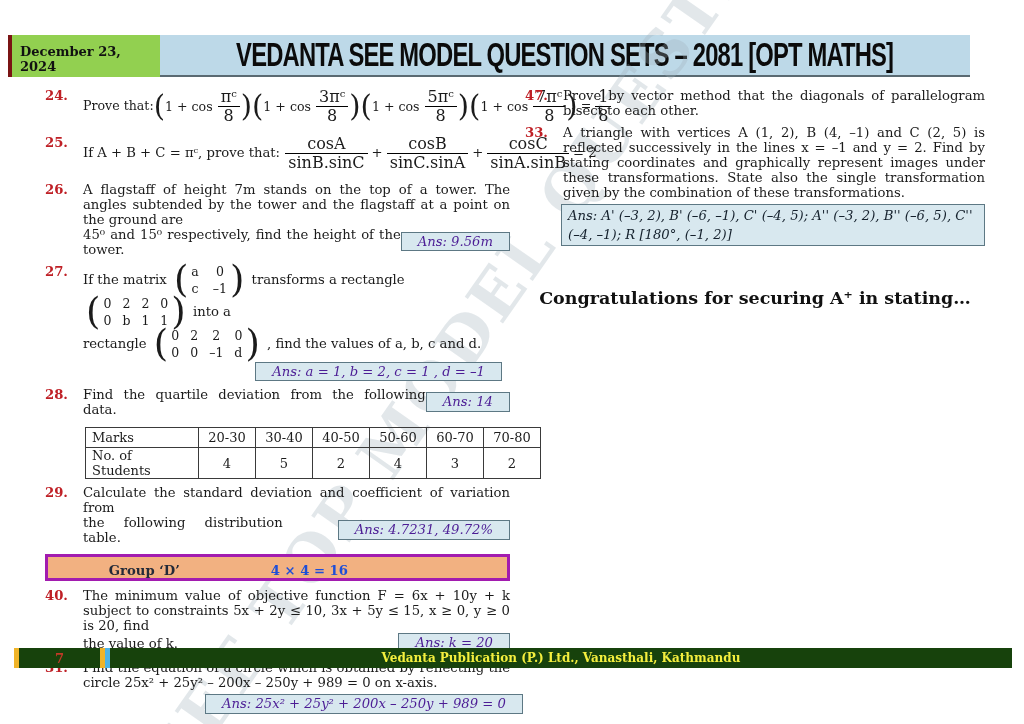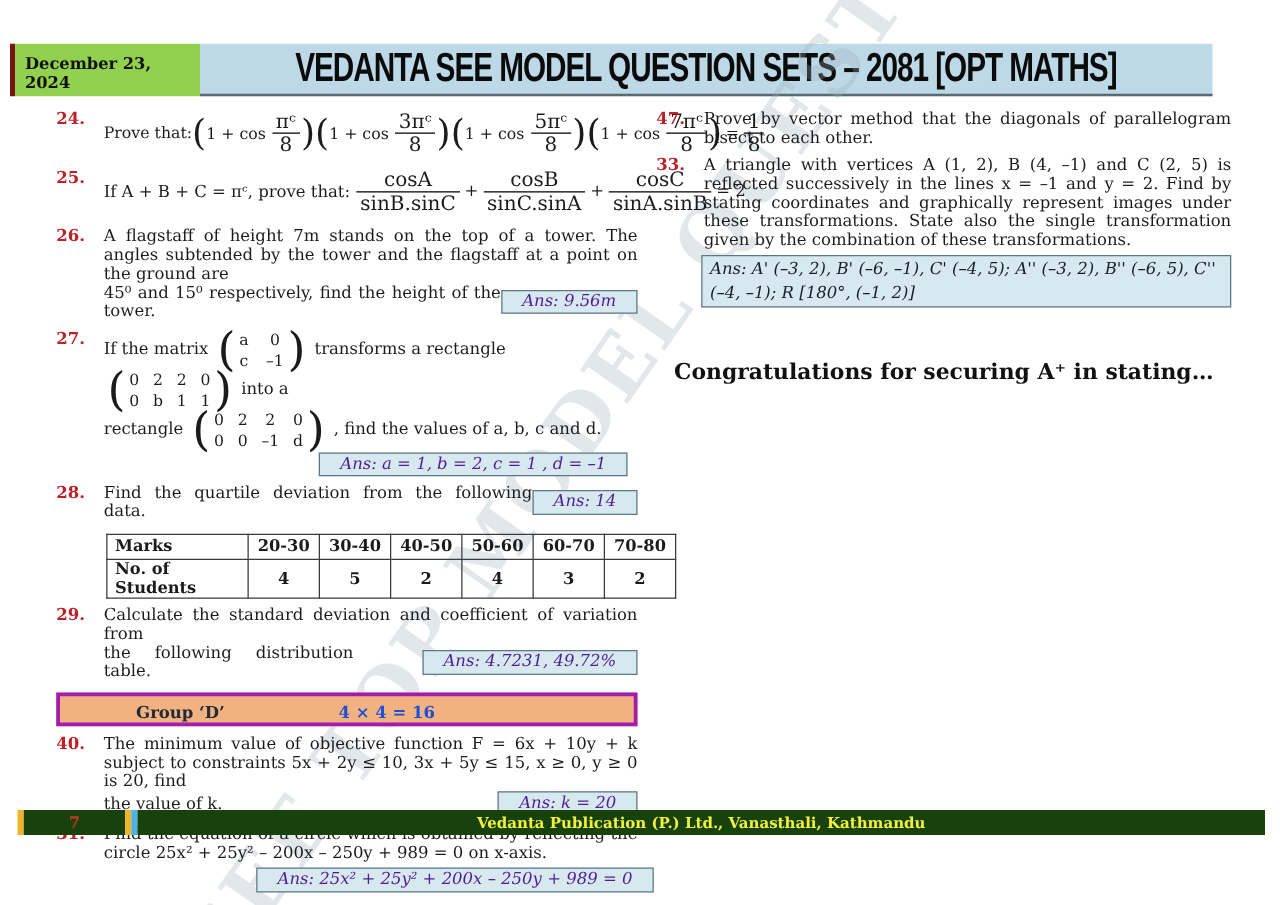--- a/index.html
+++ b/index.html
@@ -43,21 +43,21 @@
   .mgrid{display:grid;row-gap:2px;column-gap:14px;text-align:center;padding:0 3px;font-size:12.5px;}
   .mgrid.c2{grid-template-columns:auto auto;}
   .mgrid.c4{grid-template-columns:auto auto auto auto;column-gap:11px;}
   
   .ansbox{display:inline-block;background:#d8e8ef;border:1.5px solid #5d7884;padding:0 16px;
     font-style:italic;color:#4c1d95;white-space:nowrap;line-height:1.35;}
   .ansline{text-align:right;margin:2px 8px 6px 0;}
   .ansblock{background:#d8e8ef;border:1.5px solid #5d7884;padding:1px 6px;font-style:italic;color:#14202c;line-height:1.45;}
   
   table.dt{border-collapse:collapse;margin:3px 0 6px 40px;}
-  table.dt td{border:1px solid #3a3a3a;text-align:center;padding:0 6px;height:19px;font-size:13px;font-weight:bold;}
+  table.dt td{border:1px solid #3a3a3a;text-align:center;padding:0 6px;height:19px;font-size:13px;}
   table.dt td.lab{text-align:left;min-width:100px;}
   table.dt td.v{min-width:44px;}
   
   .groupbar{display:flex;background:#f2b181;border:3px solid #a21caf;height:21px;align-items:flex-end;margin:4px 0 7px 0;}
   .groupbar .g1{flex:0 0 42%;text-align:center;font-weight:bold;color:#232a38;}
   .groupbar .g2{flex:1;text-align:left;padding-left:30px;font-weight:bold;color:#1d4ed8;}
   
   .congrats{margin-top:42px;text-align:center;font-weight:bold;font-size:17.5px;color:#111;}
   
   .ftr{position:absolute;left:14px;top:648px;width:998px;height:20px;display:flex;z-index:2;}

